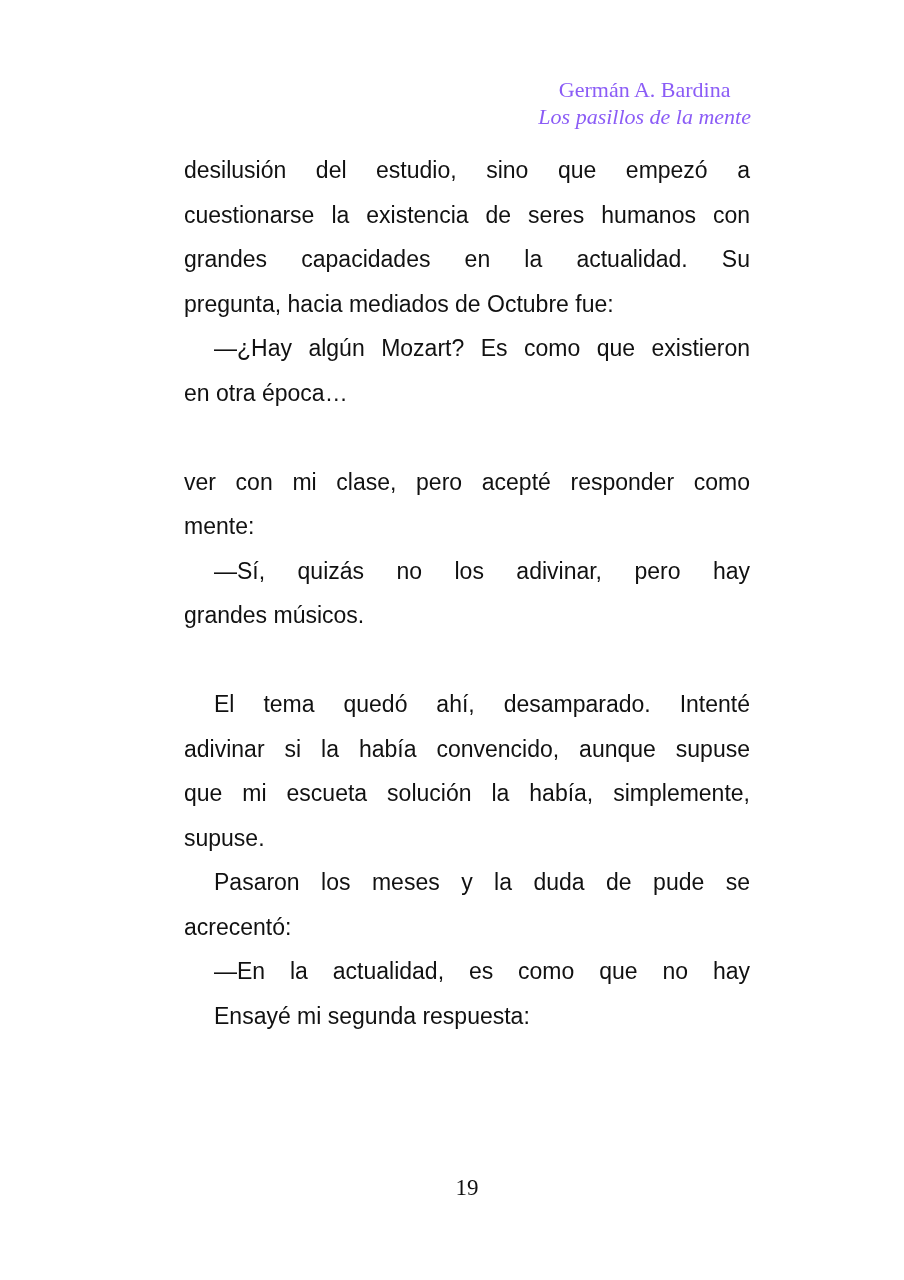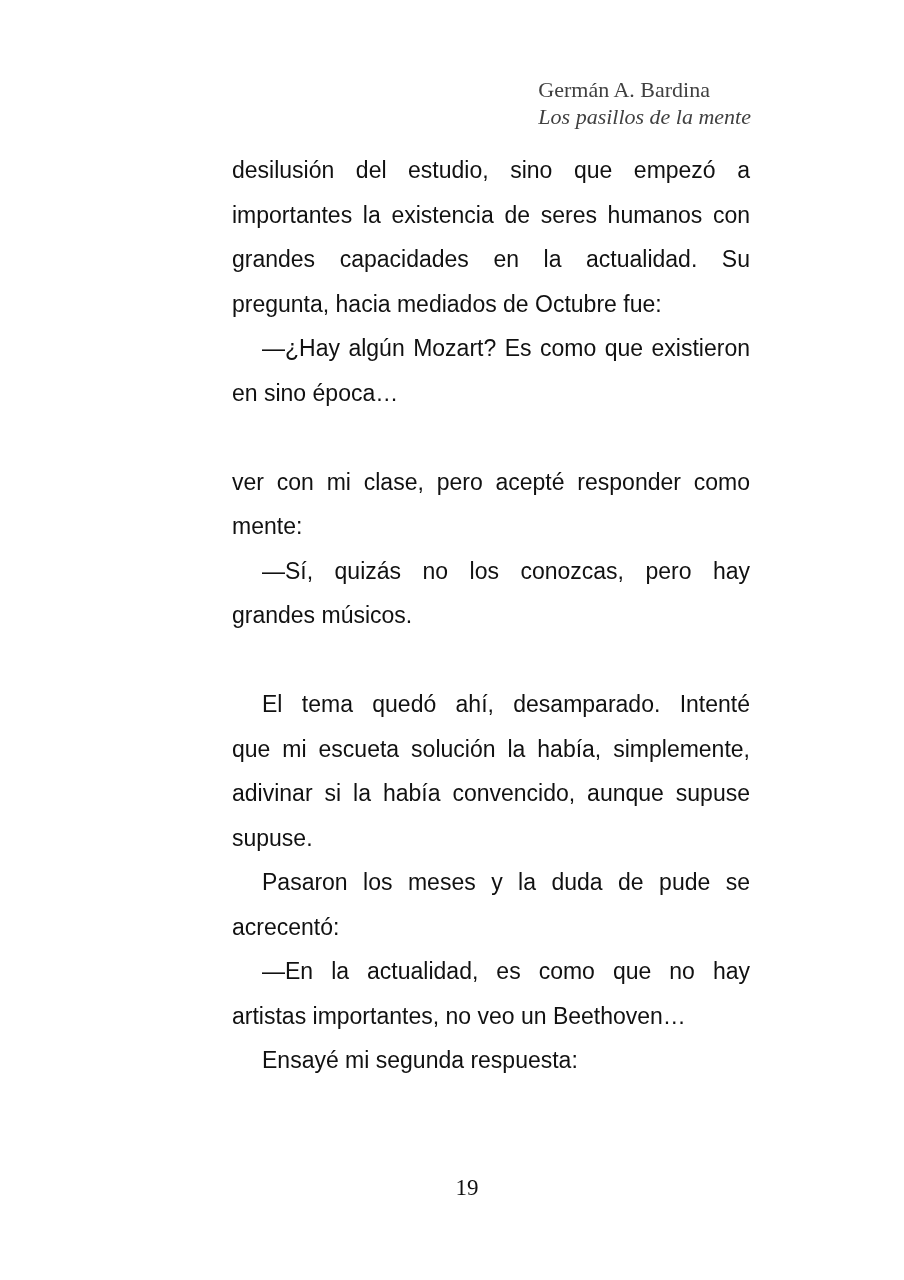--- a/index.html
+++ b/index.html
@@ -1,53 +1,52 @@
 <!DOCTYPE html>
 <html><head>
 <meta charset="utf-8">
 <style>
   html, body { margin: 0; padding: 0; background: #ffffff; }
   body { width: 904px; height: 1280px; position: relative; overflow: hidden; }
-  .header { position: absolute; right: 153px; top: 76px; text-align: left;
-    font-family: "Liberation Serif", serif; font-size: 22px; line-height: 27px; color: #404040; }
+  .header { position: absolute; right: 153px; top: 76px; text-align: center;
+    font-family: "Liberation Serif", serif; font-size: 22px; line-height: 27px; color: #8b5cf6; }
   .header .book { font-style: italic; }
   .body-text { position: absolute; left: 184px; top: 148px; width: 566px;
     font-family: "Liberation Sans", sans-serif; font-size: 23px; color: #111; }
-  .line { height: 44.5px; line-height: 44.5px; white-space: nowrap; margin-left: 48px; }
+  .line { height: 44.5px; line-height: 44.5px; white-space: nowrap; }
   .line.j { text-align: justify; text-align-last: justify; }
   .line.ind { padding-left: 30px; }
   .blank { height: 44.5px; }
   .page-num { position: absolute; left: 0; width: 934px; top: 1175px; text-align: center;
     font-family: "Liberation Serif", serif; font-size: 23px; color: #111; }
 </style>
 </head>
 <body>
 
 <div class="header">
   <div>Germán A. Bardina</div>
   <div class="book">Los pasillos de la mente</div>
 </div>
 
 <div class="body-text" id="body-text">
     <div class="line j">desilusión del estudio, sino que empezó a</div>
-    <div class="line j">importantes la existencia de seres humanos con</div>
+    <div class="line j">cuestionarse la existencia de seres humanos con</div>
     <div class="line j">grandes capacidades en la actualidad. Su</div>
     <div class="line">pregunta, hacia mediados de Octubre fue:</div>
     <div class="line j ind">—¿Hay algún Mozart? Es como que existieron</div>
-    <div class="line">en sino época…</div>
+    <div class="line">en otra época…</div>
     <div class="blank"></div>
     <div class="line j">ver con mi clase, pero acepté responder como</div>
     <div class="line">mente:</div>
-    <div class="line j ind">—Sí, quizás no los conozcas, pero hay</div>
+    <div class="line j ind">—Sí, quizás no los adivinar, pero hay</div>
     <div class="line">grandes músicos.</div>
     <div class="blank"></div>
     <div class="line j ind">El tema quedó ahí, desamparado. Intenté</div>
+    <div class="line j">adivinar si la había convencido, aunque supuse</div>
     <div class="line j">que mi escueta solución la había, simplemente,</div>
-    <div class="line j">adivinar si la había convencido, aunque supuse</div>
     <div class="line">supuse.</div>
     <div class="line j ind">Pasaron los meses y la duda de pude se</div>
     <div class="line">acrecentó:</div>
     <div class="line j ind">—En la actualidad, es como que no hay</div>
-    <div class="line">artistas importantes, no veo un Beethoven…</div>
     <div class="line ind">Ensayé mi segunda respuesta:</div>
   </div>
 
 <div class="page-num">19</div>
 
 </body></html>

